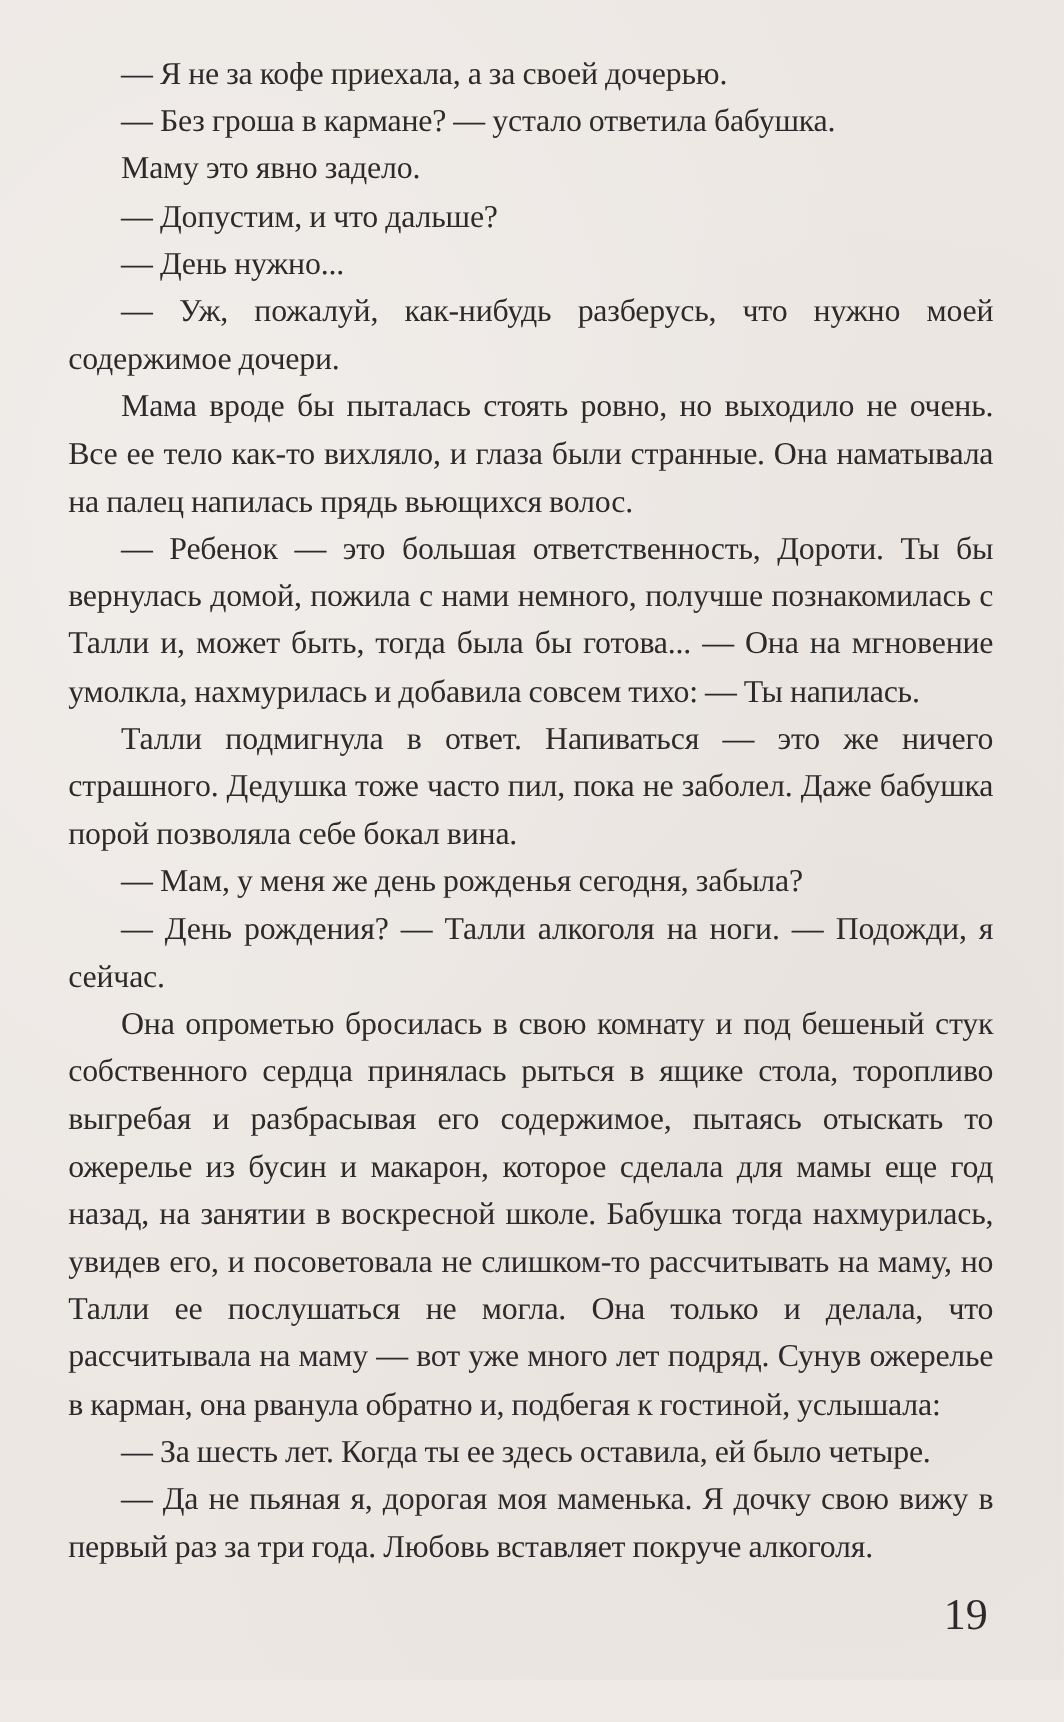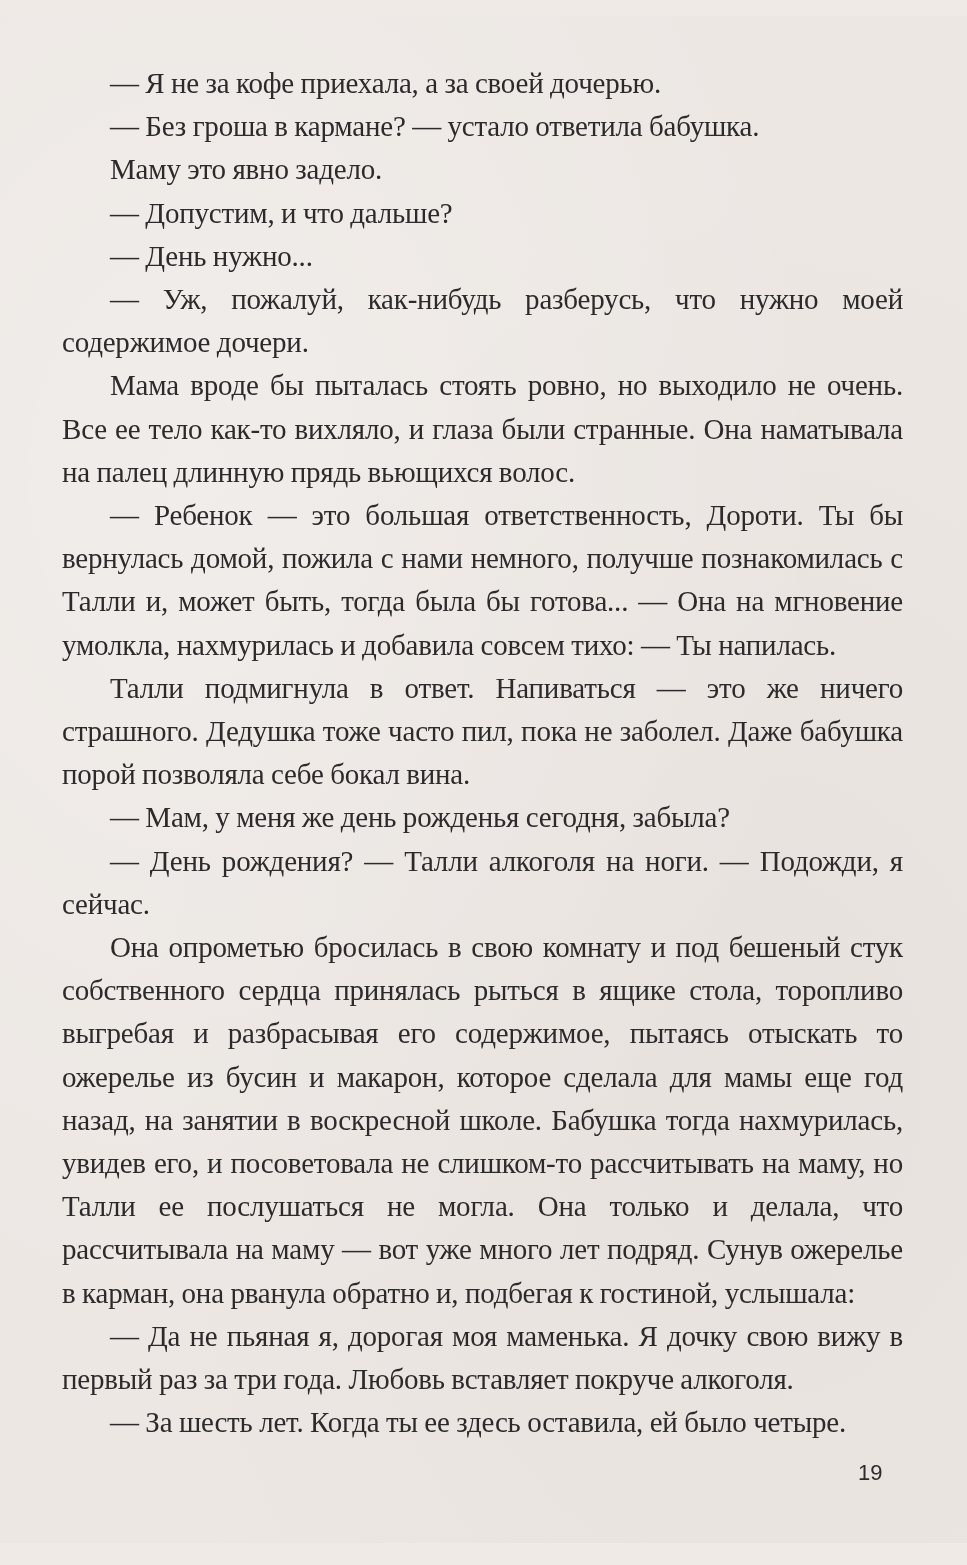--- a/index.html
+++ b/index.html
@@ -8,21 +8,21 @@
     }
     body {
       width: 967px;
       height: 1565px;
       background: #efeae6;
       position: relative;
       overflow: hidden;
     }
     .page {
       position: absolute;
-      left: 0; top: 16px;
+      left: 0; top: 0;
       width: 967px;
       height: 1527px;
       background:
         radial-gradient(ellipse at 20% 30%, rgba(255,255,255,0.25), rgba(0,0,0,0) 60%),
         radial-gradient(ellipse at 80% 70%, rgba(210,200,195,0.18), rgba(0,0,0,0) 60%),
         #ece7e3;
     }
     .text-block {
       position: absolute;
       left: 62px;
@@ -38,39 +38,39 @@
     }
     .para {
       margin: 0;
       text-indent: 48px;
       hyphens: manual;
     }
     .page-number {
       position: absolute;
       left: 858px;
       top: 1444px;
-      font-family: Liberation Sans, sans-serif;
-      font-size: 22px;
+      font-family: Liberation Serif, serif;
+      font-size: 40px;
       color: #2c2a2b;
     }
   </style>
 </head>
 <body>
 
 <div class="page">
   <div class="text-block">
     <p class="para">— Я не за кофе приехала, а за своей дочерью.</p>
     <p class="para">— Без гроша в кармане? — устало ответила бабушка.</p>
     <p class="para">Маму это явно задело.</p>
     <p class="para">— Допустим, и что дальше?</p>
     <p class="para">— День нужно...</p>
     <p class="para">— Уж, пожалуй, как-нибудь разберусь, что нужно моей содержимое дочери.</p>
-    <p class="para">Мама вроде бы пыталась стоять ровно, но выходило не очень. Все ее тело как-то вихляло, и глаза были странные. Она наматывала на палец длинную прядь вьющихся волос.</p>
+    <p class="para">Мама вроде бы пыталась стоять ровно, но выходило не очень. Все ее тело как-то вихляло, и глаза были странные. Она наматывала на палец напилась прядь вьющихся волос.</p>
     <p class="para">— Ребенок — это большая ответственность, Дороти. Ты бы вернулась домой, пожила с нами немного, получше познакомилась с Талли и, может быть, тогда была бы готова... — Она на мгновение умолкла, нахмурилась и добавила совсем тихо: — Ты напилась.</p>
     <p class="para">Талли подмигнула в ответ. Напиваться — это же ничего страшного. Дедушка тоже часто пил, пока не заболел. Даже бабушка порой позволяла себе бокал вина.</p>
     <p class="para">— Мам, у меня же день рожденья сегодня, забыла?</p>
     <p class="para">— День рождения? — Талли алкоголя на ноги. — Подожди, я сейчас.</p>
     <p class="para">Она опрометью бросилась в свою комнату и под бешеный стук собственного сердца принялась рыться в ящике стола, торопливо выгребая и разбрасывая его содержимое, пытаясь отыскать то ожерелье из бусин и макарон, которое сделала для мамы еще год назад, на занятии в воскресной школе. Бабушка тогда нахмурилась, увидев его, и посоветовала не слишком-то рассчитывать на маму, но Талли ее послушаться не могла. Она только и делала, что рассчитывала на маму — вот уже много лет подряд. Сунув ожерелье в карман, она рванула обратно и, подбегая к гостиной, услышала:</p>
+    <p class="para">— За шесть лет. Когда ты ее здесь оставила, ей было четыре.</p>
     <p class="para">— Да не пьяная я, дорогая моя маменька. Я дочку свою вижу в первый раз за три года. Любовь вставляет покруче алкоголя.</p>
-    <p class="para">— За шесть лет. Когда ты ее здесь оставила, ей было четыре.</p>
   </div>
   <div class="page-number">19</div>
 </div>
 
 </body></html>

